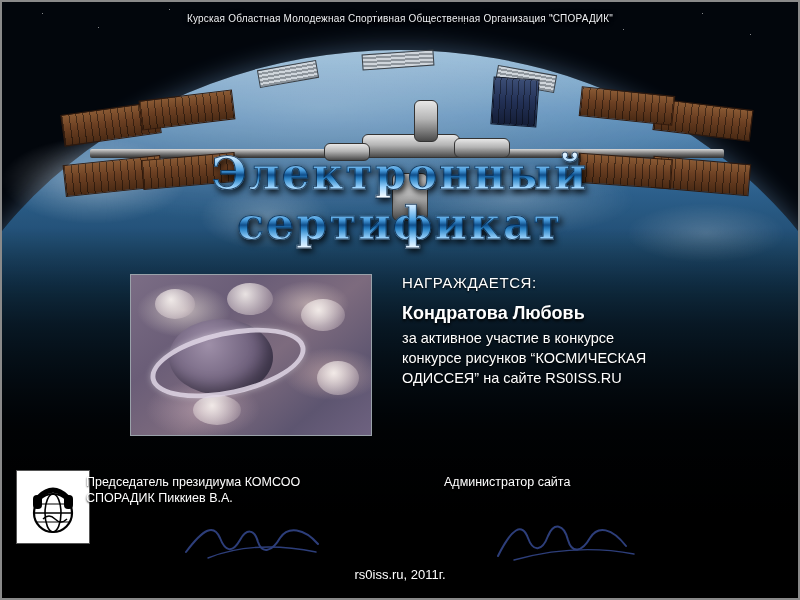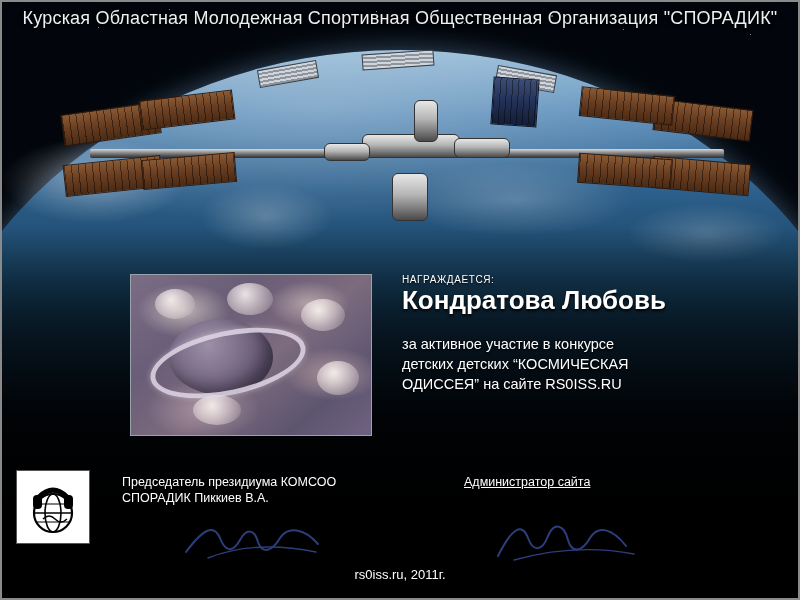--- a/index.html
+++ b/index.html
@@ -95,21 +95,21 @@
     position:absolute;
     background: repeating-linear-gradient(to bottom, #cfd5db 0 2px, #8e959c 2px 4px);
     border:1px solid #3b3f44;
   }
 
   
   .header {
     position:absolute; left:0; right:0; top:8px;
     text-align:center;
     color:#eceff3;
-    font-size:18px;
+    font-size:10px;
     line-height:17px;
     letter-spacing:.2px;
     text-shadow:0 1px 2px #000, 0 0 5px rgba(0,0,0,.9);
   }
 
   
   .title-wrap {
     position:absolute; left:0; right:0; top:148px;
     text-align:center;
     pointer-events:none;
@@ -160,40 +160,40 @@
     box-shadow: 0 0 6px rgba(255,255,255,.35);
   }
   .art-crater {
     position:absolute; border-radius:50%;
     background: radial-gradient(circle at 40% 35%, rgba(255,250,245,.85), rgba(210,195,200,.45) 70%, rgba(150,140,150,.15));
   }
 
   
   .award { position:absolute; left:400px; top:272px; width:360px; color:#fff; }
   .award-label {
-    font-size:10px; letter-spacing:.6px; 
+    font-size:15px; letter-spacing:.6px; margin-bottom:12px;
     text-shadow:0 1px 2px #000;
   }
   .award-name {
-    font-size:26px; font-weight:bold; margin-bottom:18px;
+    font-size:18px; font-weight:bold; margin-bottom:4px;
     text-shadow:0 2px 3px #000;
   }
   .award-country {
     font-size:15px; margin-bottom:28px;
     text-shadow:0 1px 2px #000;
   }
   .award-reason {
     font-size:14.5px; line-height:20px;
     text-shadow:0 1px 2px #000;
   }
 
   
-  .sign-block { position:absolute; color:#fff; font-size:12.5px; line-height:16px; text-shadow:0 1px 2px #000;margin-left:36px; }
+  .sign-block { position:absolute; color:#fff; font-size:12.5px; line-height:16px; text-shadow:0 1px 2px #000; }
   .sign-left  { left:84px;  top:472px; width:260px; }
-  .sign-right { left:426px; top:472px; width:250px;text-decoration:underline; }
+  .sign-right { left:442px; top:472px; width:250px; }
   .sig-ink {
     position:absolute;
     pointer-events:none;
   }
   .footer {
     position:absolute; left:0; right:0; bottom:16px;
     text-align:center; color:#fff; font-size:13px;
     text-shadow:0 1px 2px #000;
   }
 
@@ -252,38 +252,42 @@
     <div class="module" style="left:262px; top:44%; width:44px; height:16px;"></div>
     <div class="module" style="left:392px; top:42%; width:54px; height:18px;"></div>
     <div class="module" style="left:352px; top:24%; width:22px; height:40px;"></div>
     <div class="panel blue" style="left:430px; top:14%; width:44px; height:46px; transform:rotate(4deg);"></div>
   </div>
 
   <div class="header">
     <div>Курская Областная Молодежная Спортивная Общественная Организация "СПОРАДИК"</div>
   </div>
 
+  <div class="title-wrap">
+    <div class="title-line l1">Электронный</div>
+    <div class="title-line l2">сертификат</div>
+  </div>
 
   <div class="artwork">
     <div class="art-bg"></div>
     <div class="art-crater" style="left:24px;  top:14px; width:40px; height:30px;"></div>
     <div class="art-crater" style="left:96px;  top:8px;  width:46px; height:32px;"></div>
     <div class="art-crater" style="left:170px; top:24px; width:44px; height:32px;"></div>
     <div class="art-crater" style="left:186px; top:86px; width:42px; height:34px;"></div>
     <div class="art-crater" style="left:62px;  top:120px;width:48px; height:30px;"></div>
     <div class="art-planet"></div>
     <div class="art-ring"></div>
   </div>
 
   <div class="award">
     <div class="award-label">НАГРАЖДАЕТСЯ:</div>
     <div class="award-name">Кондратова Любовь</div>
     <div class="award-reason">
       <div>за активное участие в конкурсе</div>
-      <div>детских детских “КОСМИЧЕСКАЯ</div>
+      <div>конкурсе рисунков “КОСМИЧЕСКАЯ</div>
       <div>ОДИССЕЯ” на сайте RS0ISS.RU</div>
     </div>
   </div>
 
   <div class="logo-left">
     <svg viewBox="0 0 72 72" width="72" height="72" aria-hidden="true">
       <rect x="0" y="0" width="72" height="72" fill="#ffffff"></rect>
       <circle cx="36" cy="42" r="19" fill="none" stroke="#000" stroke-width="2.2"></circle>
       <ellipse cx="36" cy="42" rx="8" ry="19" fill="none" stroke="#000" stroke-width="1.6"></ellipse>
       <path d="M17 42 H55" stroke="#000" stroke-width="1.6"></path>

